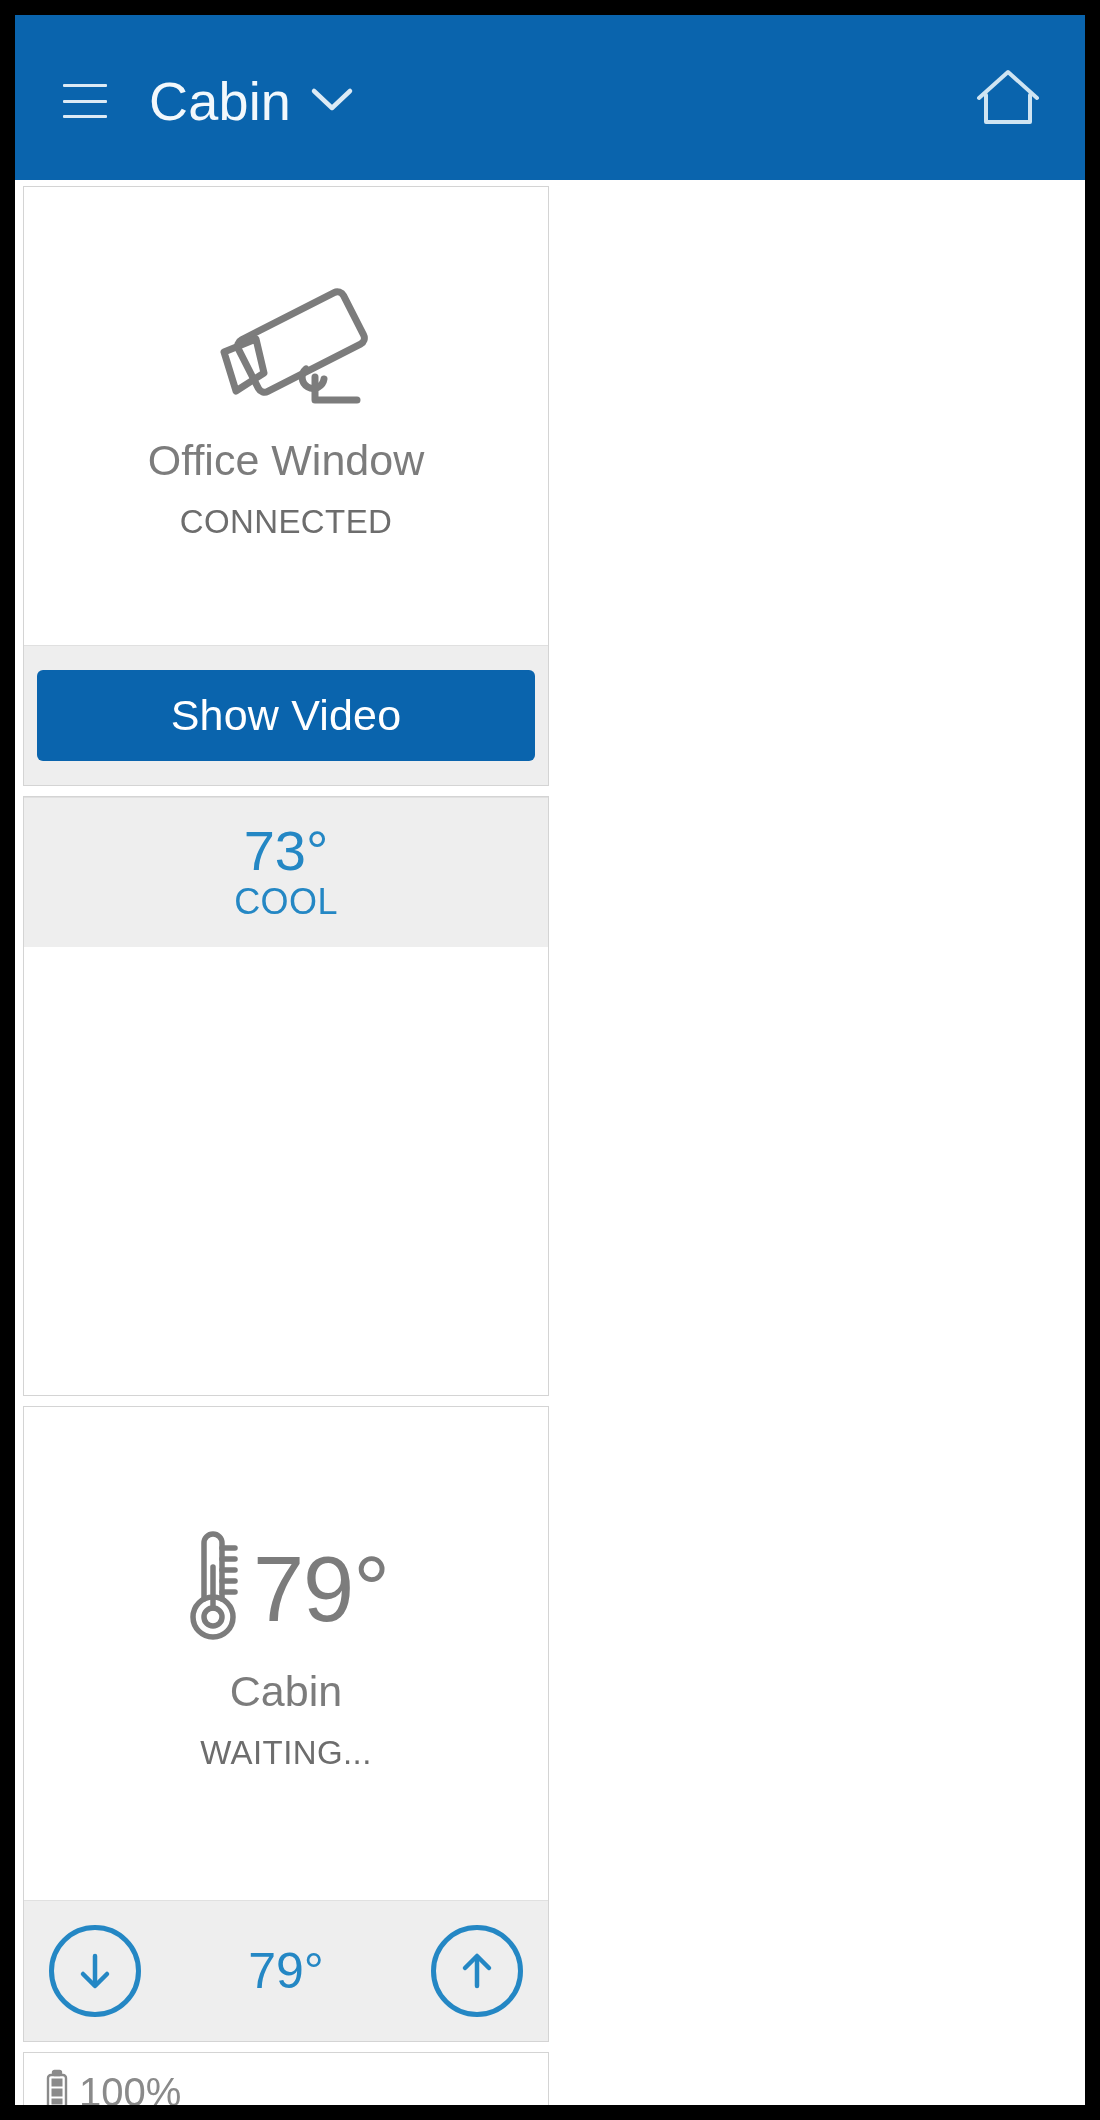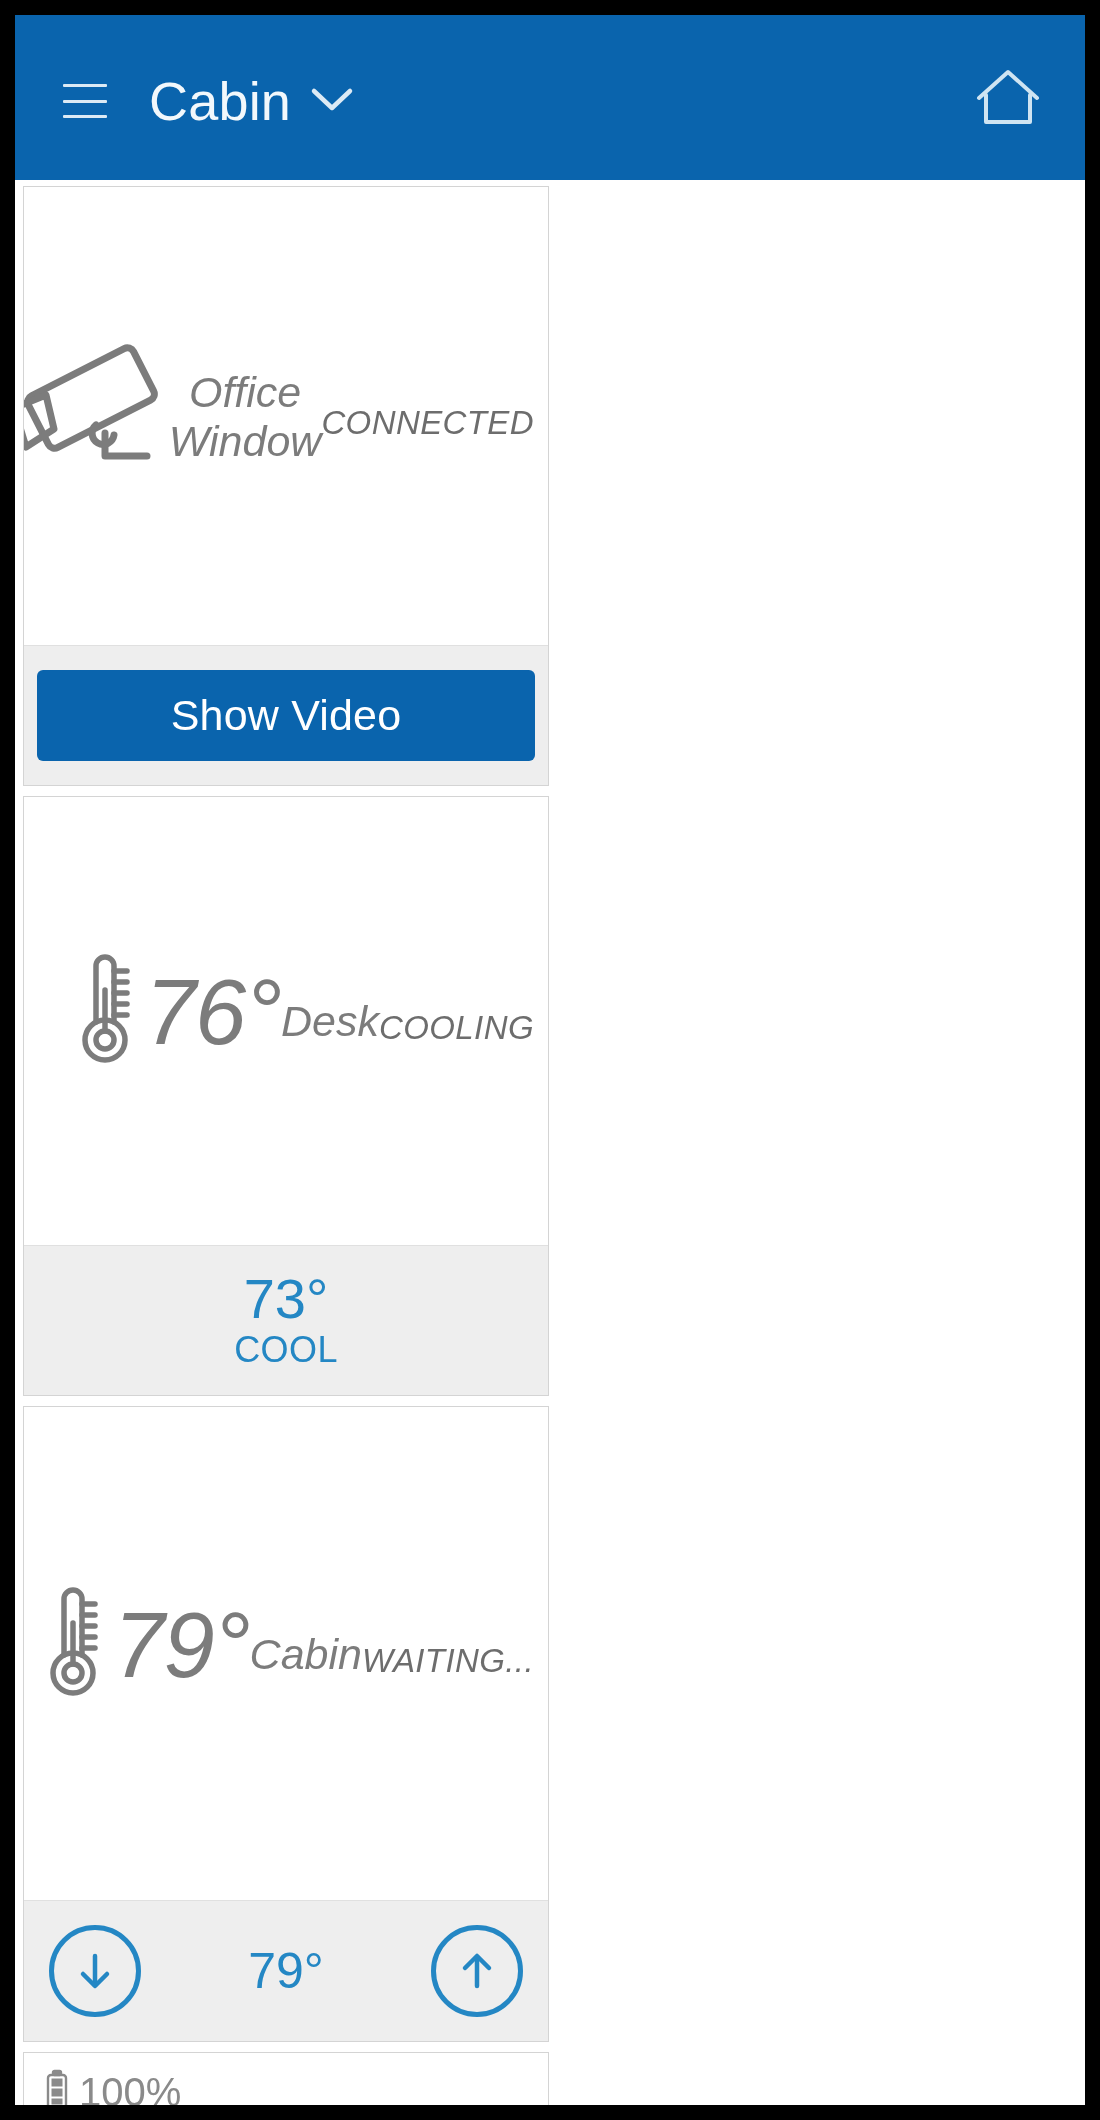--- a/index.html
+++ b/index.html
@@ -89,26 +89,25 @@
     border: 1px solid #d4d4d4;
     display: flex;
     flex-direction: column;
     overflow: hidden;
     position: relative;
   }
 
   .card-body {
     flex: 1 1 auto;
     display: flex;
-    flex-direction: row;
-    align-items: center;
-    justify-content: flex-end;
+    flex-direction: column;
+    align-items: center;
+    justify-content: center;
     padding: 22px 14px 26px 14px;
     background: #ffffff;
-    font-style: italic;
   }
 
   .icon-row {
     display: flex;
     align-items: center;
     justify-content: center;
     margin-bottom: 14px;
   }
 
   .temp-value {
@@ -271,38 +270,20 @@
         </div>
         <div class="device-name">Office Window</div>
         <div class="device-status">CONNECTED</div>
       </div>
       <div class="card-footer">
         <button class="primary-btn">Show Video</button>
       </div>
     </div>
 
     <div class="card" style="height:600px">
-      <div class="card-body">
-        <div class="icon-row">
-          <span>
-            <svg width="62" height="112" viewBox="0 0 62 112">
-              <g fill="none" stroke="#7c7c7c" stroke-width="5.5" stroke-linecap="round" stroke-linejoin="round">
-                <path d="M21 68 L21 12 a9 9 0 0 1 18 0 L39 68"></path>
-                <circle cx="30" cy="86" r="20"></circle>
-                <circle cx="30" cy="86" r="9"></circle>
-                <path d="M30 77 L30 36"></path>
-                <path d="M39 17 L52 17 M39 28 L52 28 M39 39 L52 39 M39 50 L52 50 M39 61 L52 61"></path>
-              </g>
-            </svg>
-          </span>
-          <span class="temp-value">76°</span>
-        </div>
-        <div class="device-name">Desk</div>
-        <div class="device-status">COOLING</div>
-      </div>
       <div class="card-footer">
         <div class="setpoints">
           <div class="setpoint sp-cool">
             <div class="sp-val">73°</div>
             <div class="sp-lab">COOL</div>
           </div>
         </div>
       </div>
     </div>
 

